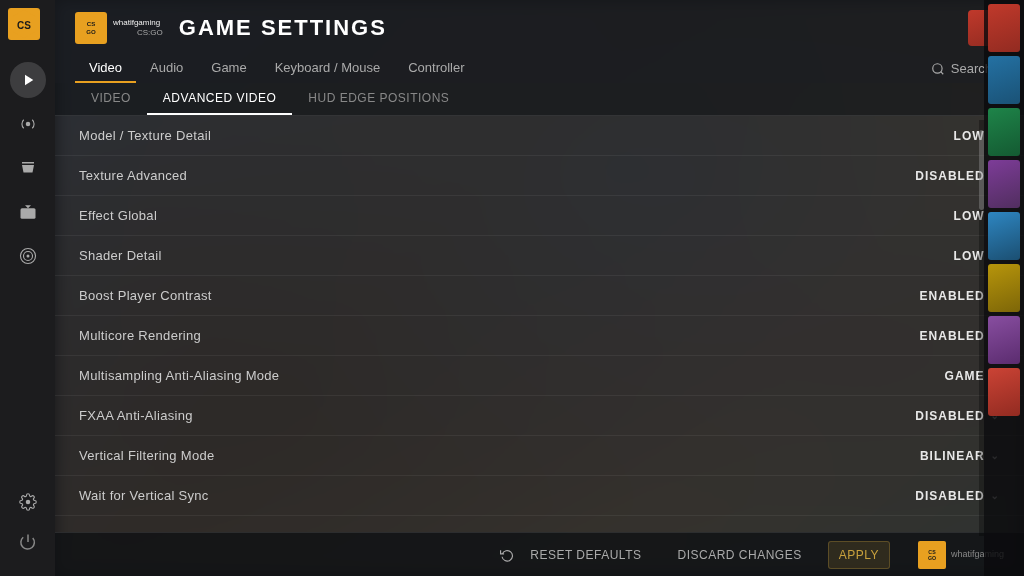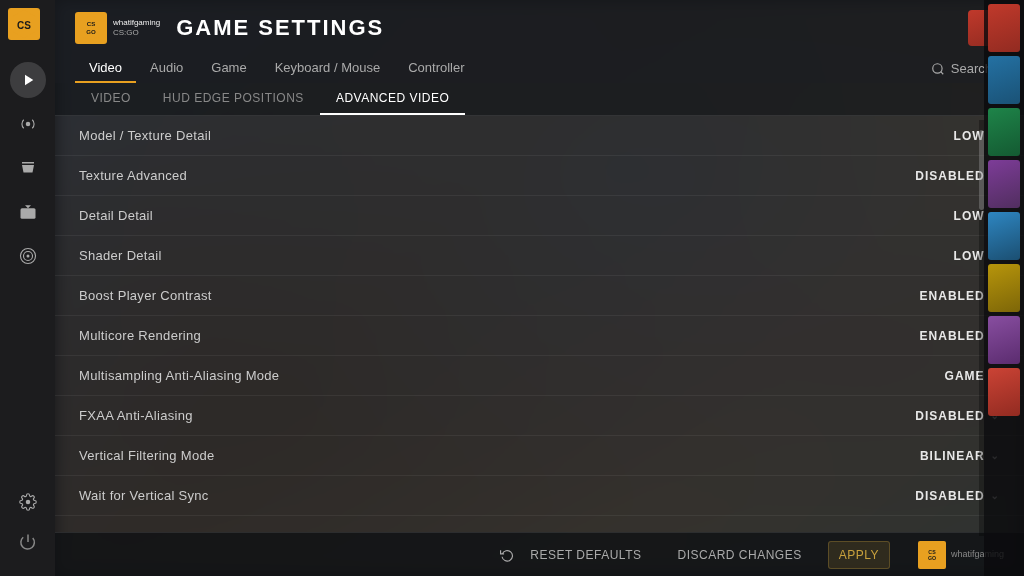--- a/index.html
+++ b/index.html
@@ -118,21 +118,21 @@
     }
 
     .logo-text {
       margin-left: 6px;
       font-size: 10px;
       color: #ccc;
       line-height: 1.2;
     }
 
     .logo-text .brand { color: #eee; font-size: 8px; }
-    .logo-text .game { color: #aaa; font-size: 8px; }
+    .logo-text .game { color: #aaa; font-size: 8px; margin-left: 24px; }
 
     .header-title {
       font-size: 22px;
       font-weight: bold;
       color: white;
       letter-spacing: 2px;
       text-transform: uppercase;
       flex: 1;
     }
 
@@ -477,43 +477,43 @@
             <circle cx="11" cy="11" r="8" fill="none" stroke="#aaa" stroke-width="2"></circle>
             <line x1="21" y1="21" x2="16.65" y2="16.65" stroke="#aaa" stroke-width="2"></line>
           </svg>
         <span>Search</span>
       </div>
     </div>
   </div>
 
   <div class="tabs-secondary">
     <div class="tab-secondary">Video</div>
+    <div class="tab-secondary active">Advanced Video</div>
     <div class="tab-secondary">HUD Edge Positions</div>
-    <div class="tab-secondary active">Advanced Video</div>
   </div>
 
   <div class="settings-content">
 
     <div id="settings-rows-container">
         <div class="setting-row">
           <span class="setting-label">Model / Texture Detail</span>
           <div class="setting-value">
             <span>LOW</span>
             <span class="chevron">⌄</span>
           </div>
         </div>
         <div class="setting-row">
           <span class="setting-label">Texture Advanced</span>
           <div class="setting-value">
             <span>DISABLED</span>
             <span class="chevron">⌄</span>
           </div>
         </div>
         <div class="setting-row">
-          <span class="setting-label">Detail Detail</span>
+          <span class="setting-label">Effect Global</span>
           <div class="setting-value">
             <span>LOW</span>
             <span class="chevron">⌄</span>
           </div>
         </div>
         <div class="setting-row">
           <span class="setting-label">Shader Detail</span>
           <div class="setting-value">
             <span>LOW</span>
             <span class="chevron">⌄</span>

